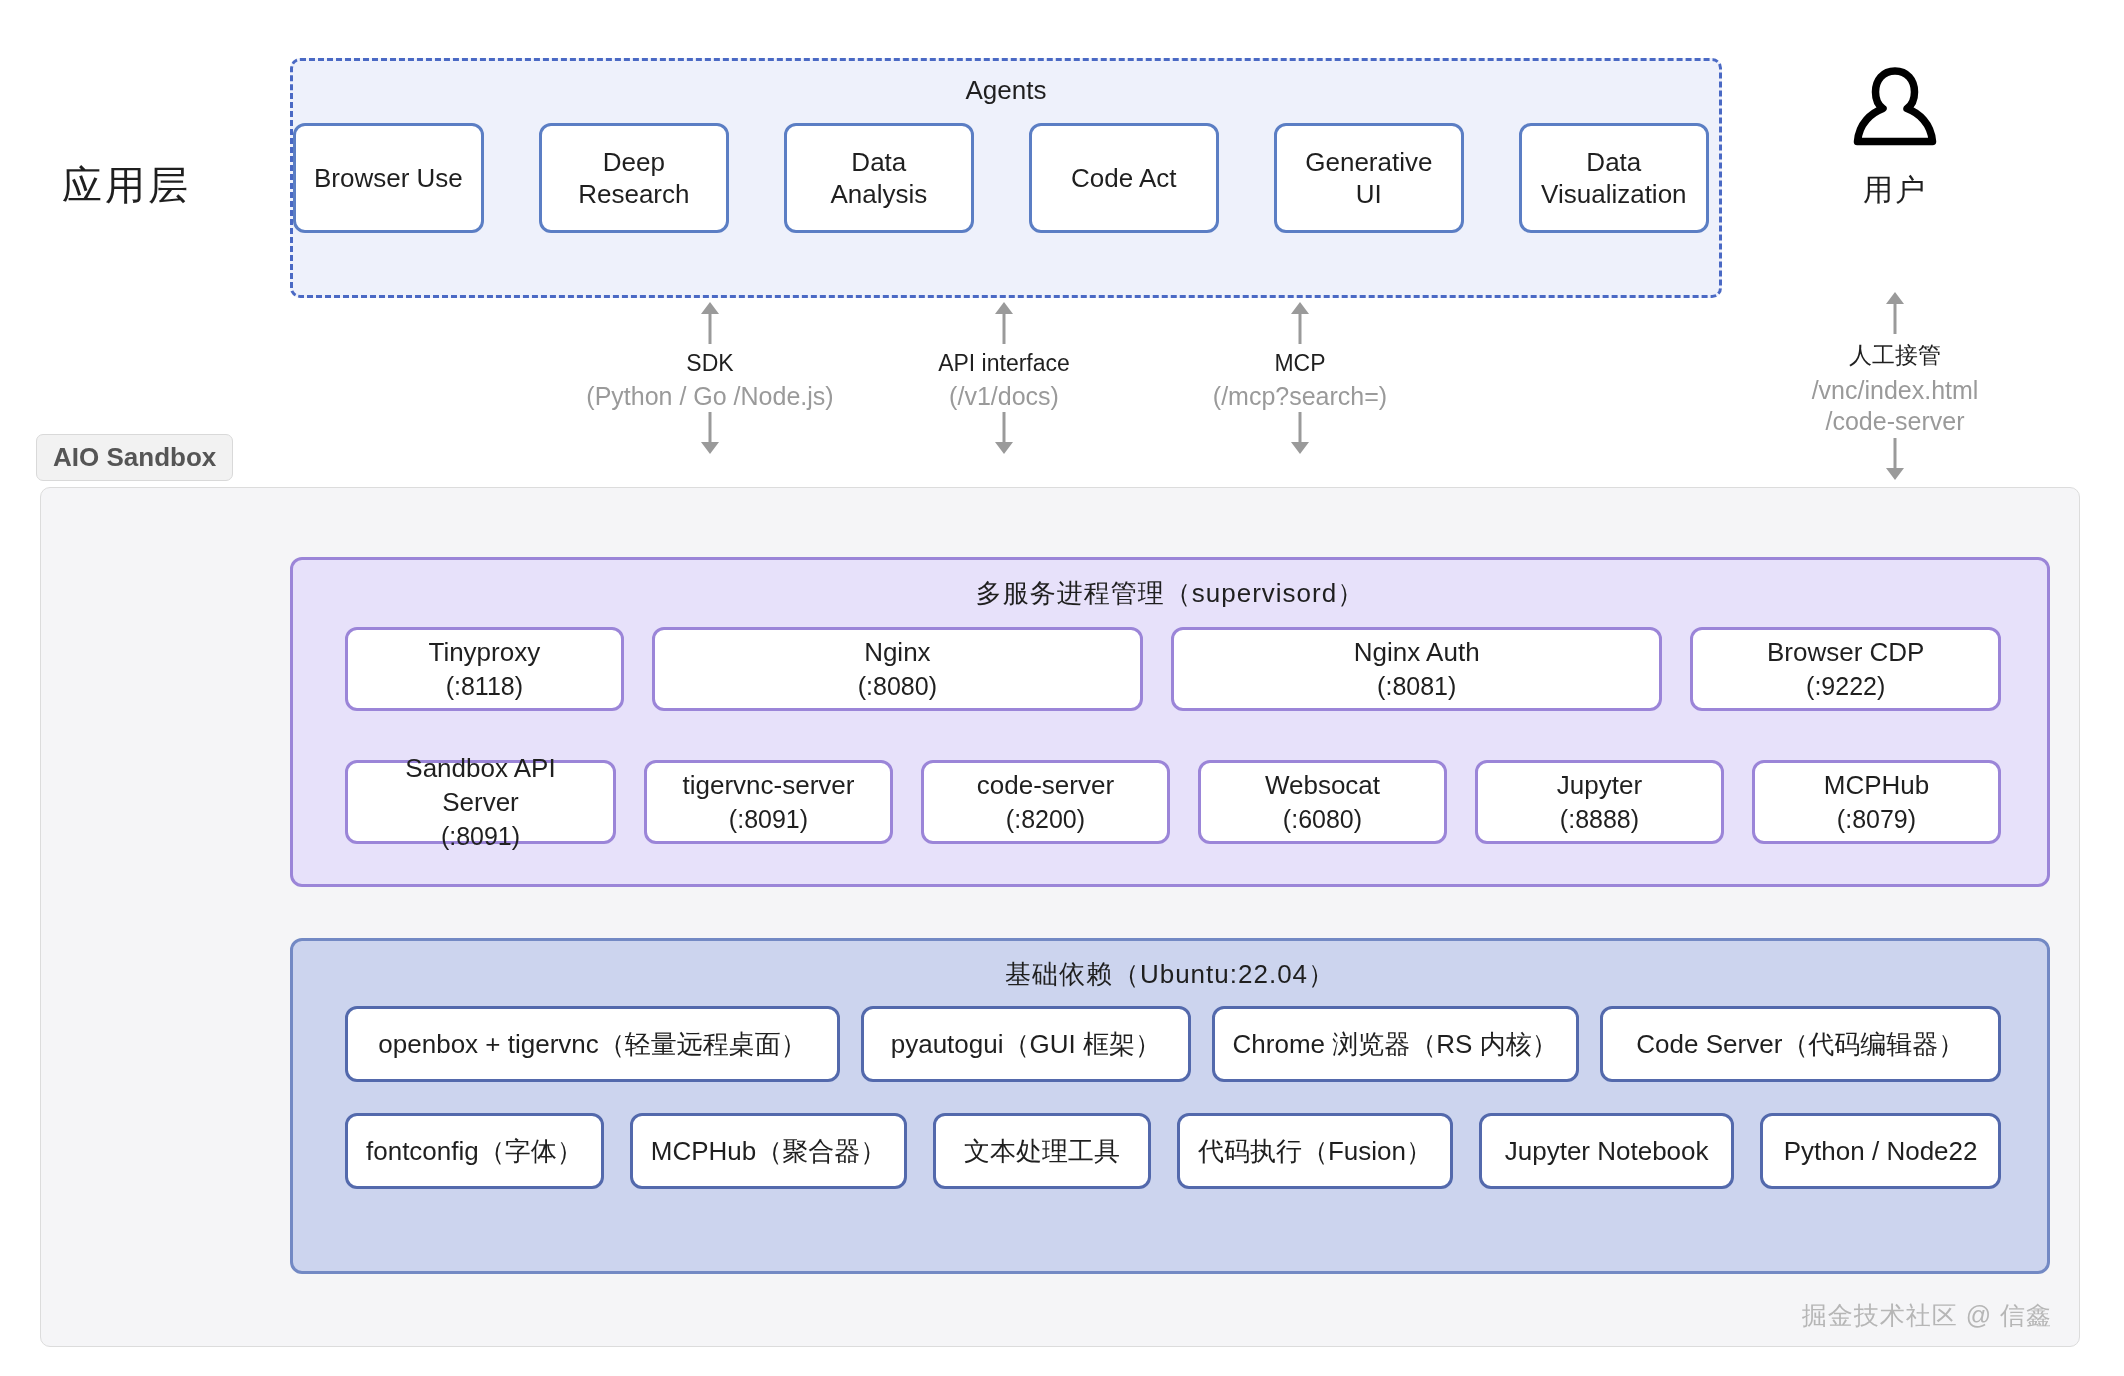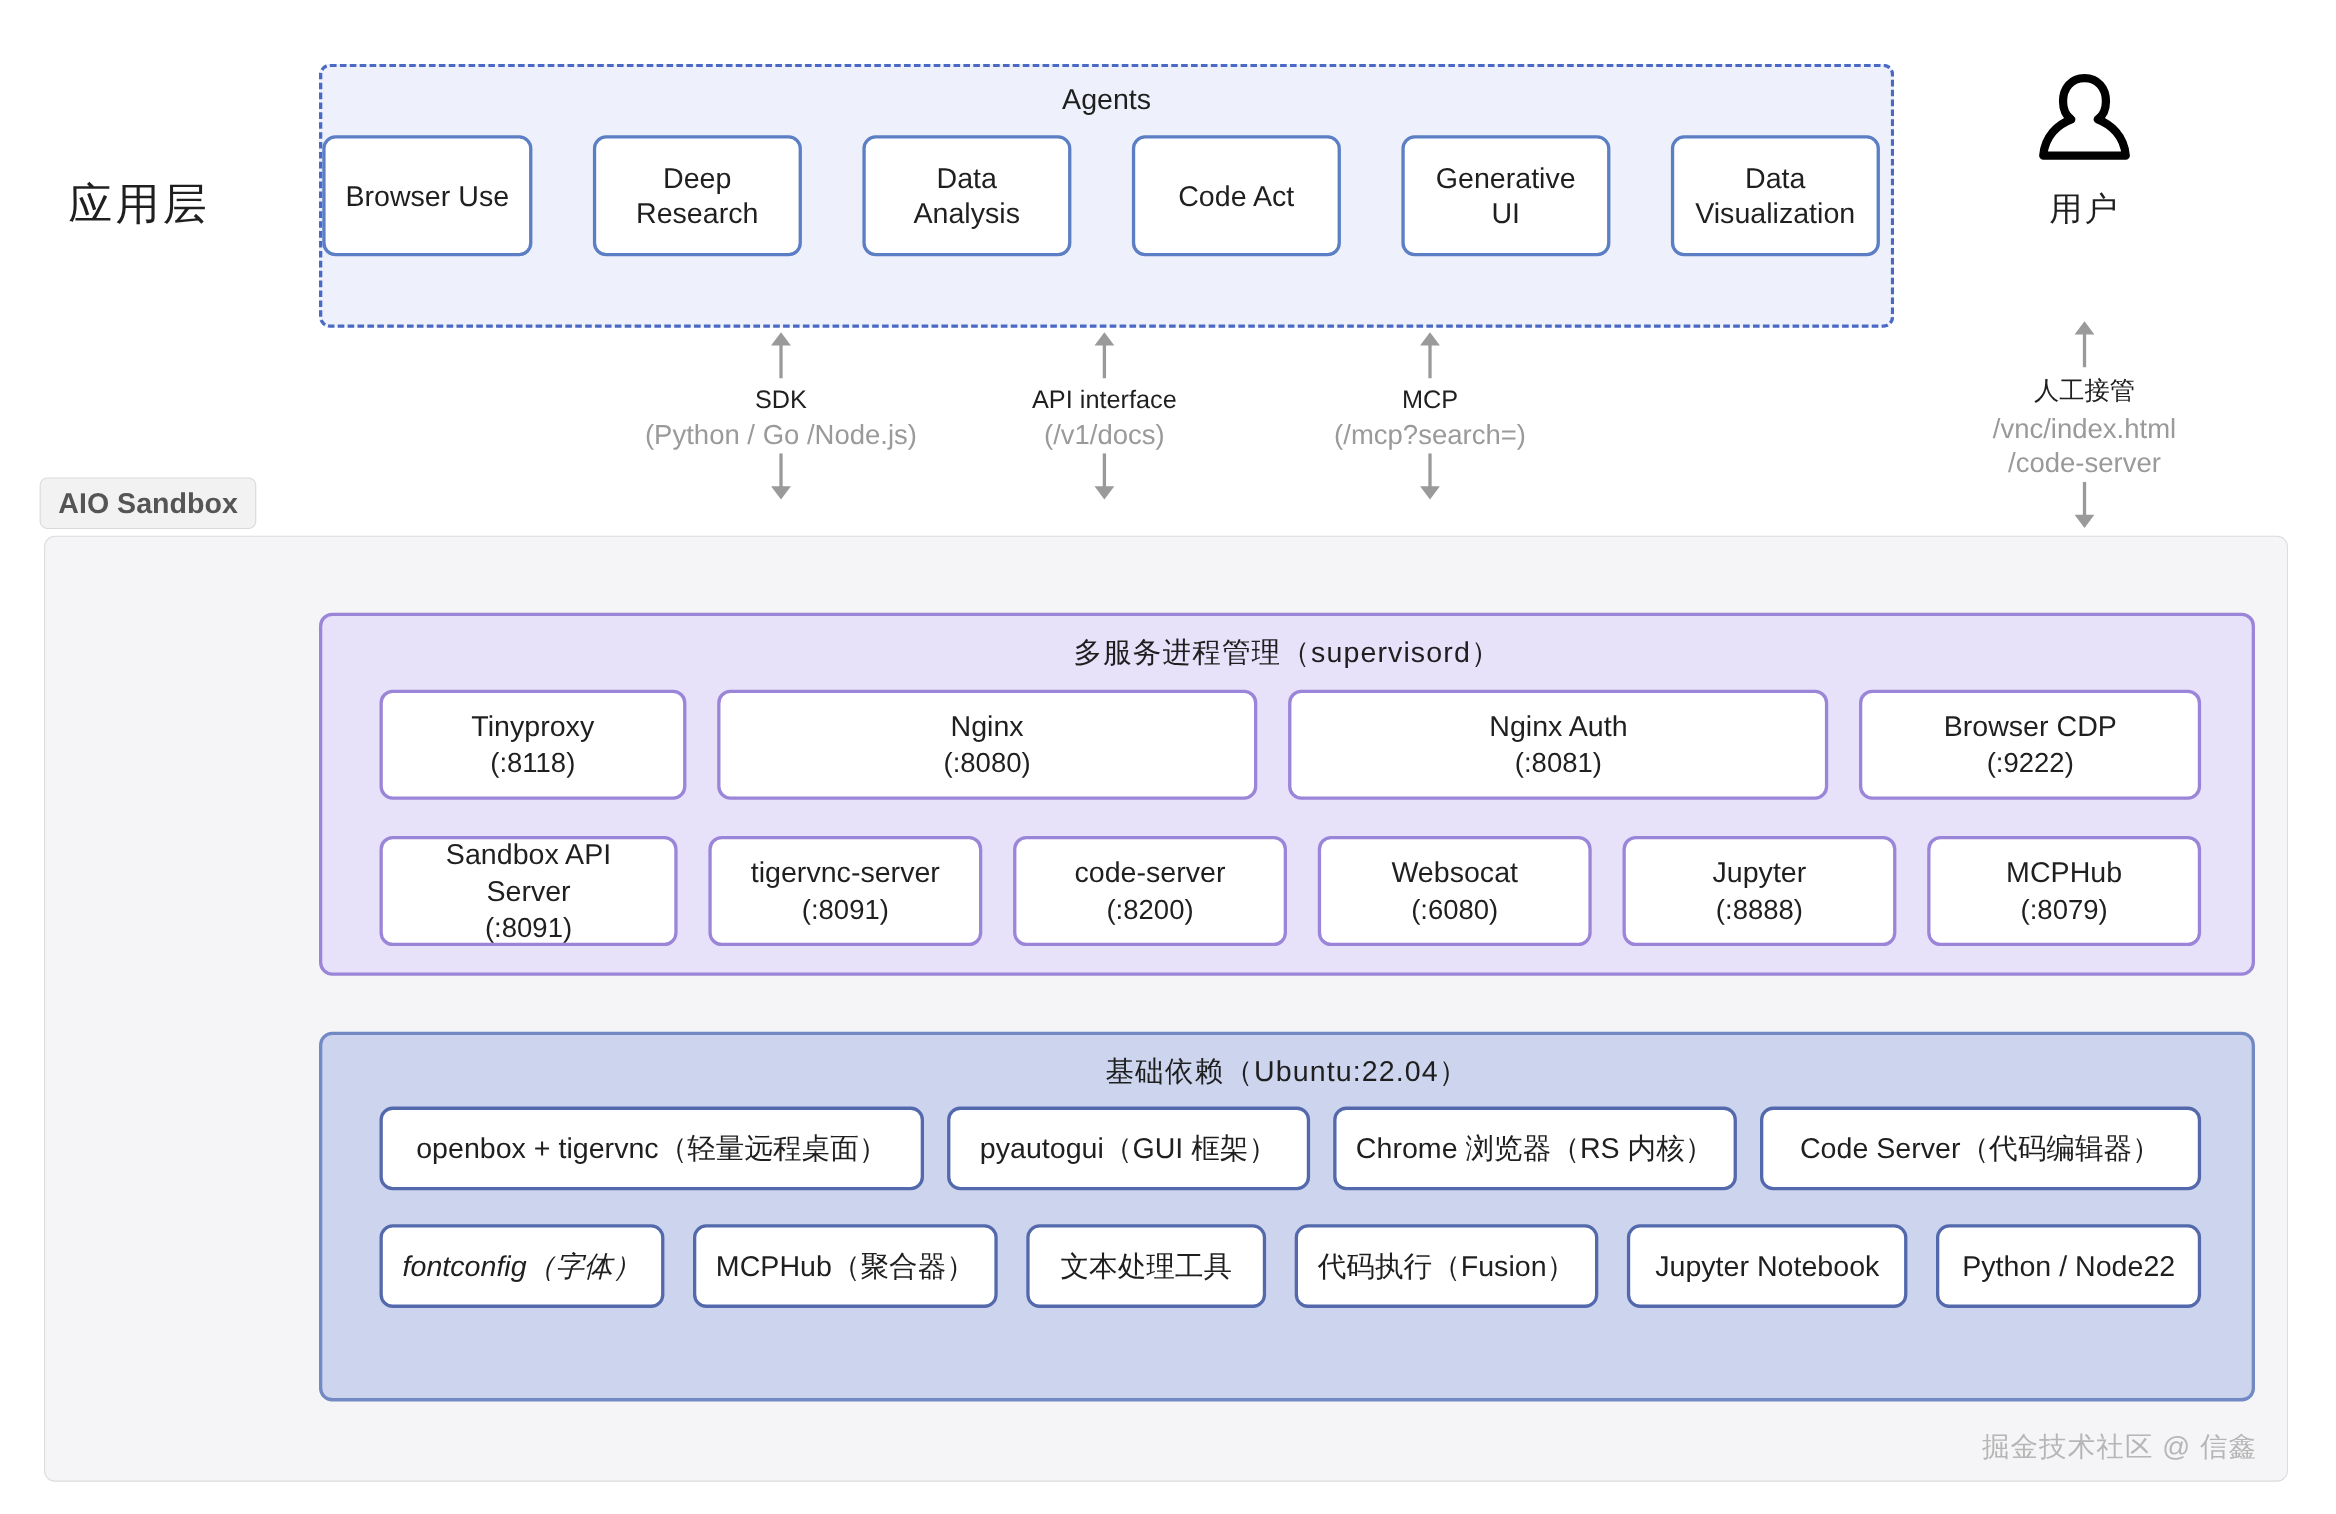--- a/index.html
+++ b/index.html
@@ -96,21 +96,21 @@
   .svc-row {
     position: absolute; left: 52px; width: 1656px;
     display: flex; gap: 28px;
   }
   #svc-row-1 { top: 67px; }
   #svc-row-2 { top: 200px; }
   .svc-card {
     background: #fff;
     border: 3px solid #9b85d8;
     border-radius: 12px;
-    height: 100px;
+    height: 84px;
     display:flex; flex-direction: column; align-items:center; justify-content:center;
     font-size: 26px; color:#1f1f1f; line-height: 1.3; text-align:center; padding: 0 30px;
   }
   .svc-card .port { font-size: 25px; }
 
   
   .base-panel {
     position: absolute; left: 290px; top: 938px;
     width: 1760px; height: 336px;
     background: #ccd4ee;
@@ -273,21 +273,21 @@
 
   <div class="base-panel">
     <div class="panel-title">基础依赖（Ubuntu:22.04）</div>
     <div class="base-row" id="base-row-1">
         <div class="base-card" style="flex: 1.45 1 0%;">openbox + tigervnc（轻量远程桌面）</div>
         <div class="base-card" style="flex: 0.92 1 0%;">pyautogui（GUI 框架）</div>
         <div class="base-card" style="flex: 1.02 1 0%;">Chrome 浏览器（RS 内核）</div>
         <div class="base-card" style="flex: 1.15 1 0%;">Code Server（代码编辑器）</div>
       </div>
     <div class="base-row" id="base-row-2">
-        <div class="base-card" style="flex: 1 1 0%; font-style: italic;">fontconfig（字体）</div>
+        <div class="base-card" style="flex: 1 1 0%;">fontconfig（字体）</div>
         <div class="base-card" style="flex: 1.07 1 0%; text-align: center;">MCPHub（聚合器）</div>
         <div class="base-card" style="flex: 0.84 1 0%;">文本处理工具</div>
         <div class="base-card" style="flex: 1.02 1 0%;">代码执行（Fusion）</div>
         <div class="base-card" style="flex: 1.02 1 0%;">Jupyter Notebook</div>
         <div class="base-card" style="flex: 0.95 1 0%;">Python / Node22</div>
       </div>
   </div>
 
   <div class="watermark">掘金技术社区 @ 信鑫</div>
 </div>

